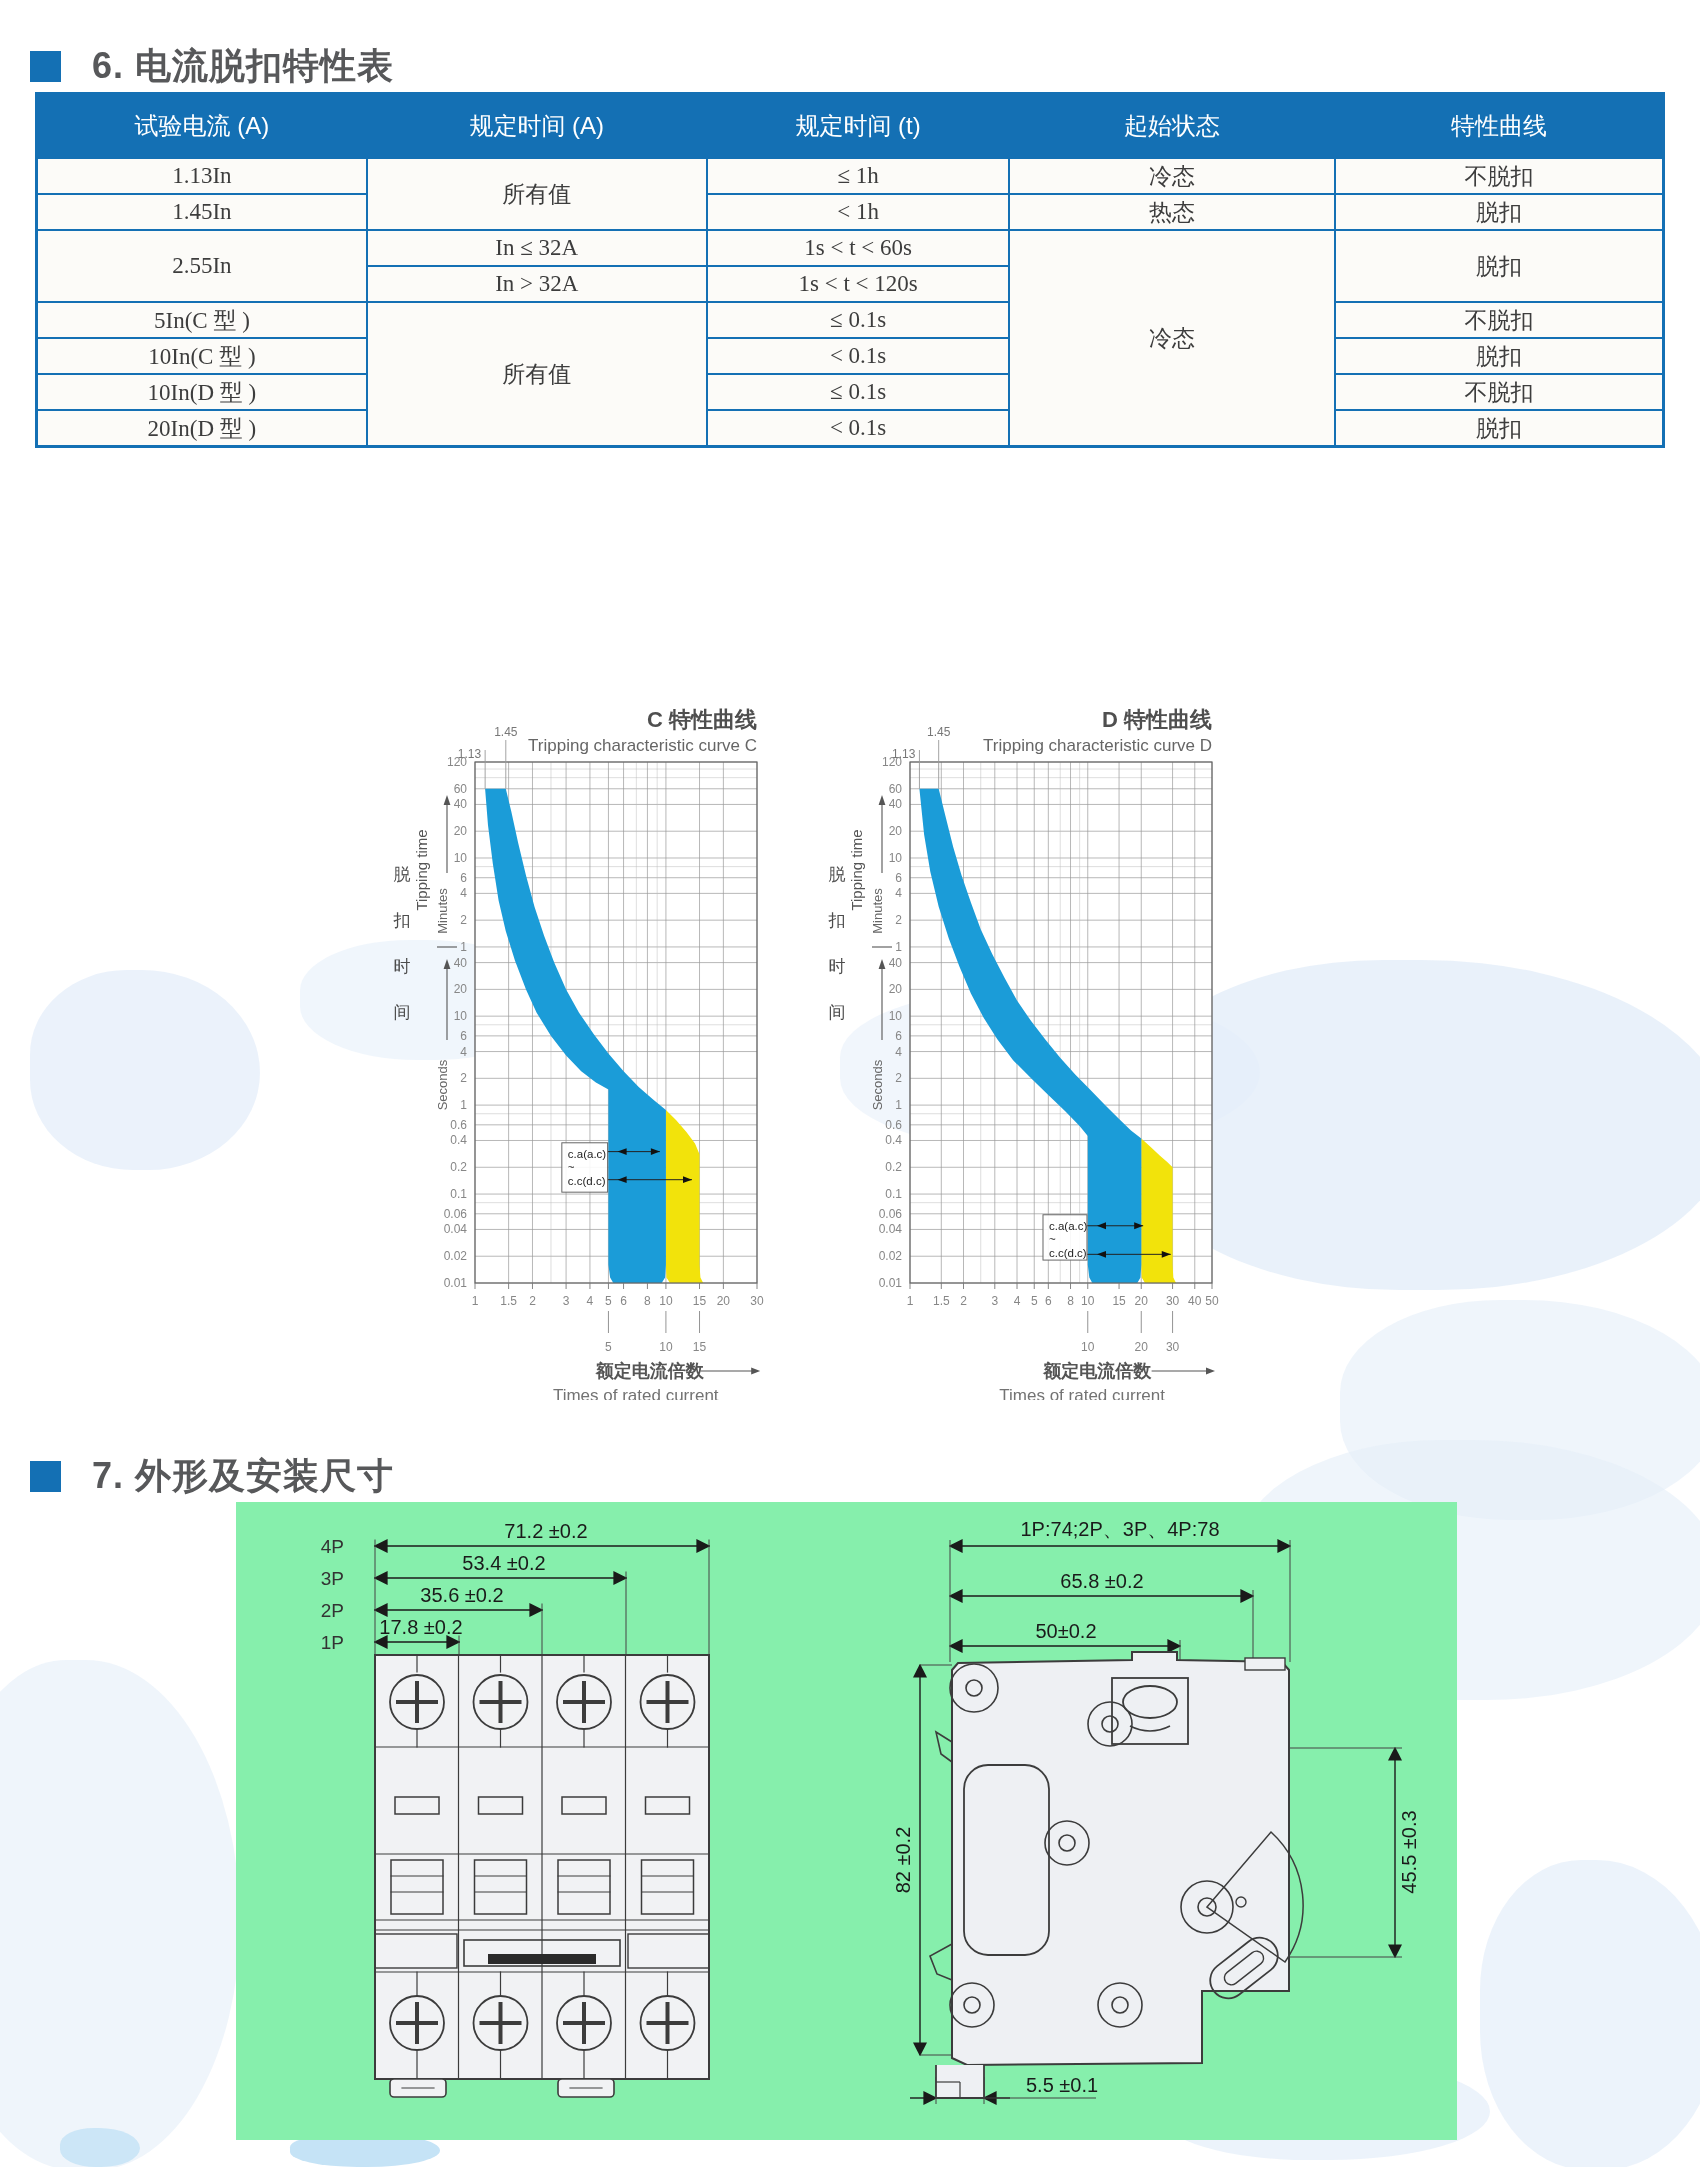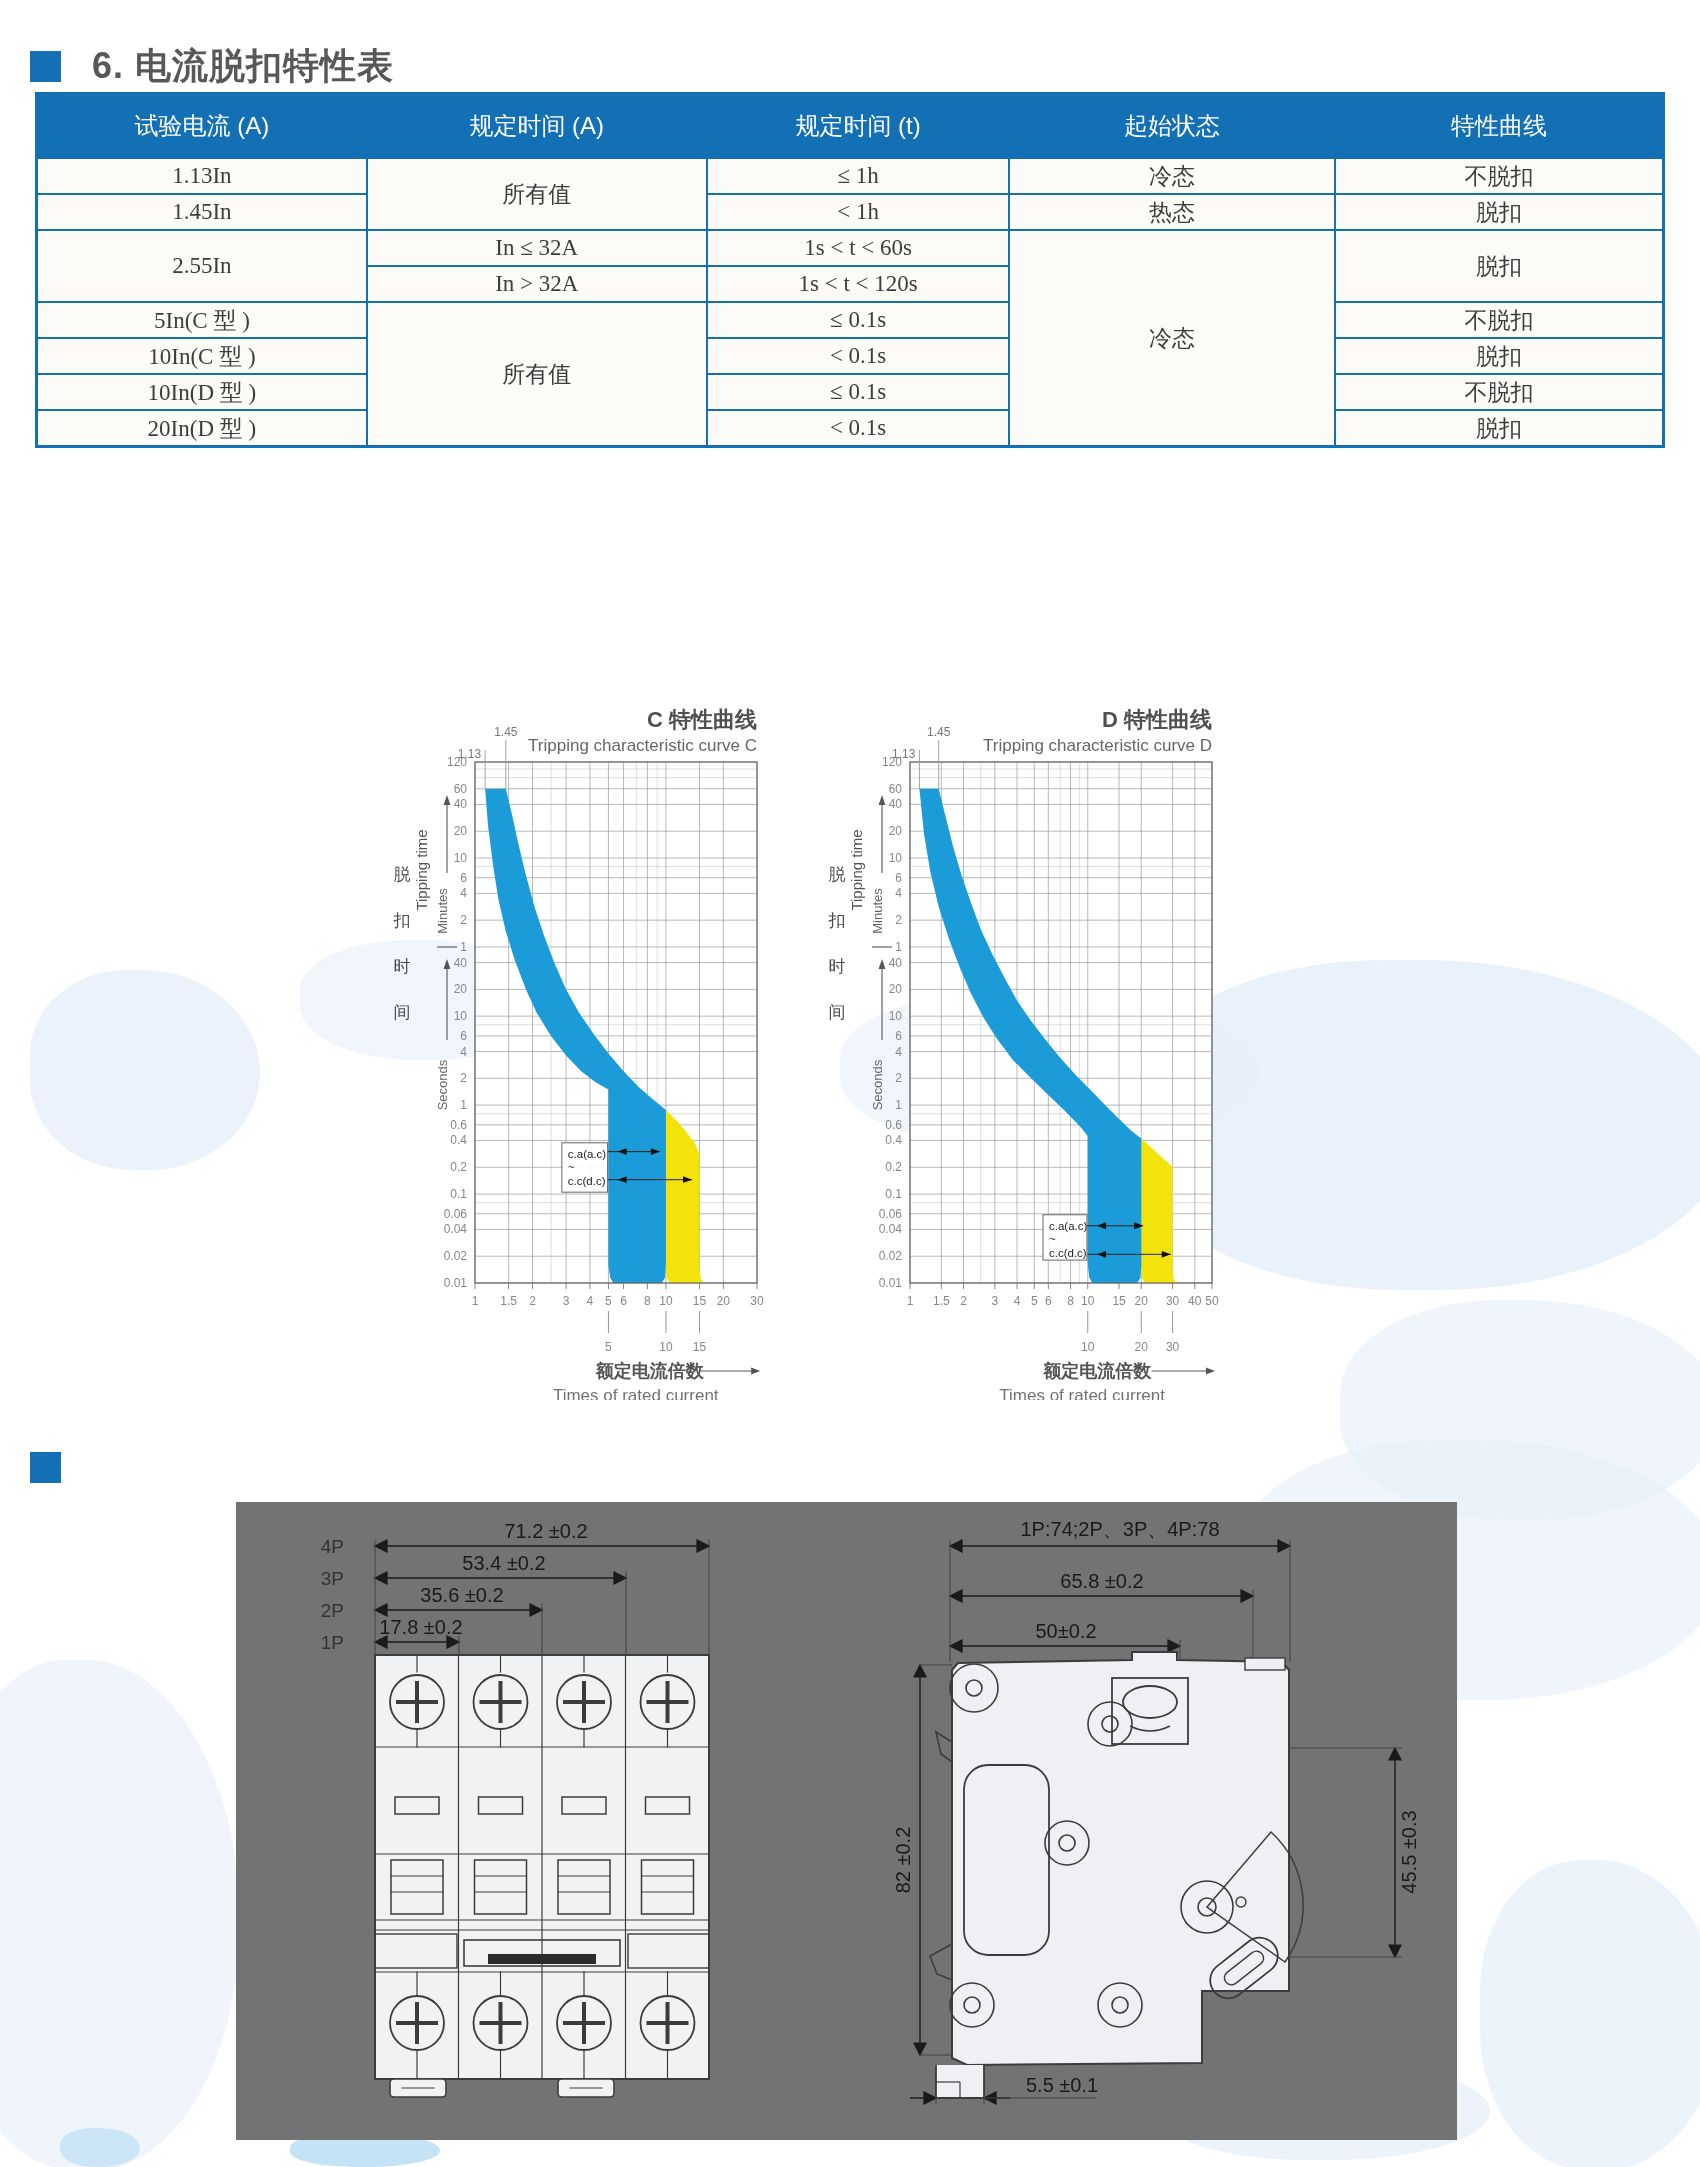--- a/index.html
+++ b/index.html
@@ -9,21 +9,21 @@
   .sec{position:absolute;display:flex;align-items:center;gap:31px;}
   .sec .sq{width:31px;height:31px;background:#1470b4;flex:0 0 auto;}
   .sec h2{margin:0;font-size:36px;font-weight:bold;color:#57585a;letter-spacing:1px;}
   .tblwrap{position:absolute;left:35px;top:92px;width:1630px;}
   table{border-collapse:collapse;table-layout:fixed;width:100%;border:3px solid #1470b4;background:#fcfbf8;}
   th{background:#1470b4;color:#fff;font-size:24px;font-weight:normal;height:60px;border:2px solid #1470b4;}
   td{font-family:"Liberation Serif","DejaVu Serif",serif;font-size:23px;color:#3d3d3d;
      text-align:center;height:32px;border:2px solid #1470b4;}
   .chart{position:absolute;}
   .chart text{font-family:"Liberation Sans",sans-serif;}
-  .panel{position:absolute;left:236px;top:1502px;width:1221px;height:638px;background:#737373;}
+  .panel{position:absolute;left:236px;top:1502px;width:1221px;height:638px;background:#86efac;}
   .panel svg{display:block;}
   .dimtxt{font-size:20px;fill:#1a1a1a;font-family:"Liberation Sans",sans-serif;}
   .poletxt{font-size:19px;fill:#333;font-family:"Liberation Sans",sans-serif;}
 </style>
 </head>
 <body>
 
 <div class="page">
 
   <div class="blob" style="left:30px;top:970px;width:230px;height:200px;opacity:.75"></div>
@@ -389,20 +389,21 @@
         <polygon points="390.7426971732025,559.3391287486829 381.7426971732025,555.939128748683 381.7426971732025,562.7391287486829" fill="#111"></polygon>
         <rect x="262.9939808114376" y="519.7627595031806" width="43.98491110606312" height="45.31715911358879" fill="rgba(255,255,255,0.9)" stroke="#666" stroke-width="1"></rect>
         <text x="268.9939808114376" y="534.7627595031806" font-size="11.5" fill="#222" text-anchor="start" font-family="&quot;Liberation Serif&quot;,serif">c.a(a.c)</text>
         <text x="268.9939808114376" y="548.2627595031806" font-size="11.5" fill="#222" text-anchor="start" font-family="&quot;Liberation Serif&quot;,serif">~</text>
         <text x="268.9939808114376" y="561.7627595031806" font-size="11.5" fill="#222" text-anchor="start" font-family="&quot;Liberation Serif&quot;,serif">c.c(d.c)</text>
       </svg>
     </div>
 
   <div class="sec" style="left:30px;top:1452px;">
     <div class="sq"></div>
+    <h2>7. 外形及安装尺寸</h2>
   </div>
 
   <div class="panel">
     <svg width="1221" height="638" viewBox="0 0 1221 638">
       <defs>
         <marker id="ah" viewBox="0 0 10 10" refX="9" refY="5" markerWidth="10" markerHeight="10" orient="auto-start-reverse">
           <path d="M0,0 L10,5 L0,10 z" fill="#1a1a1a"></path>
         </marker>
       </defs>
 

